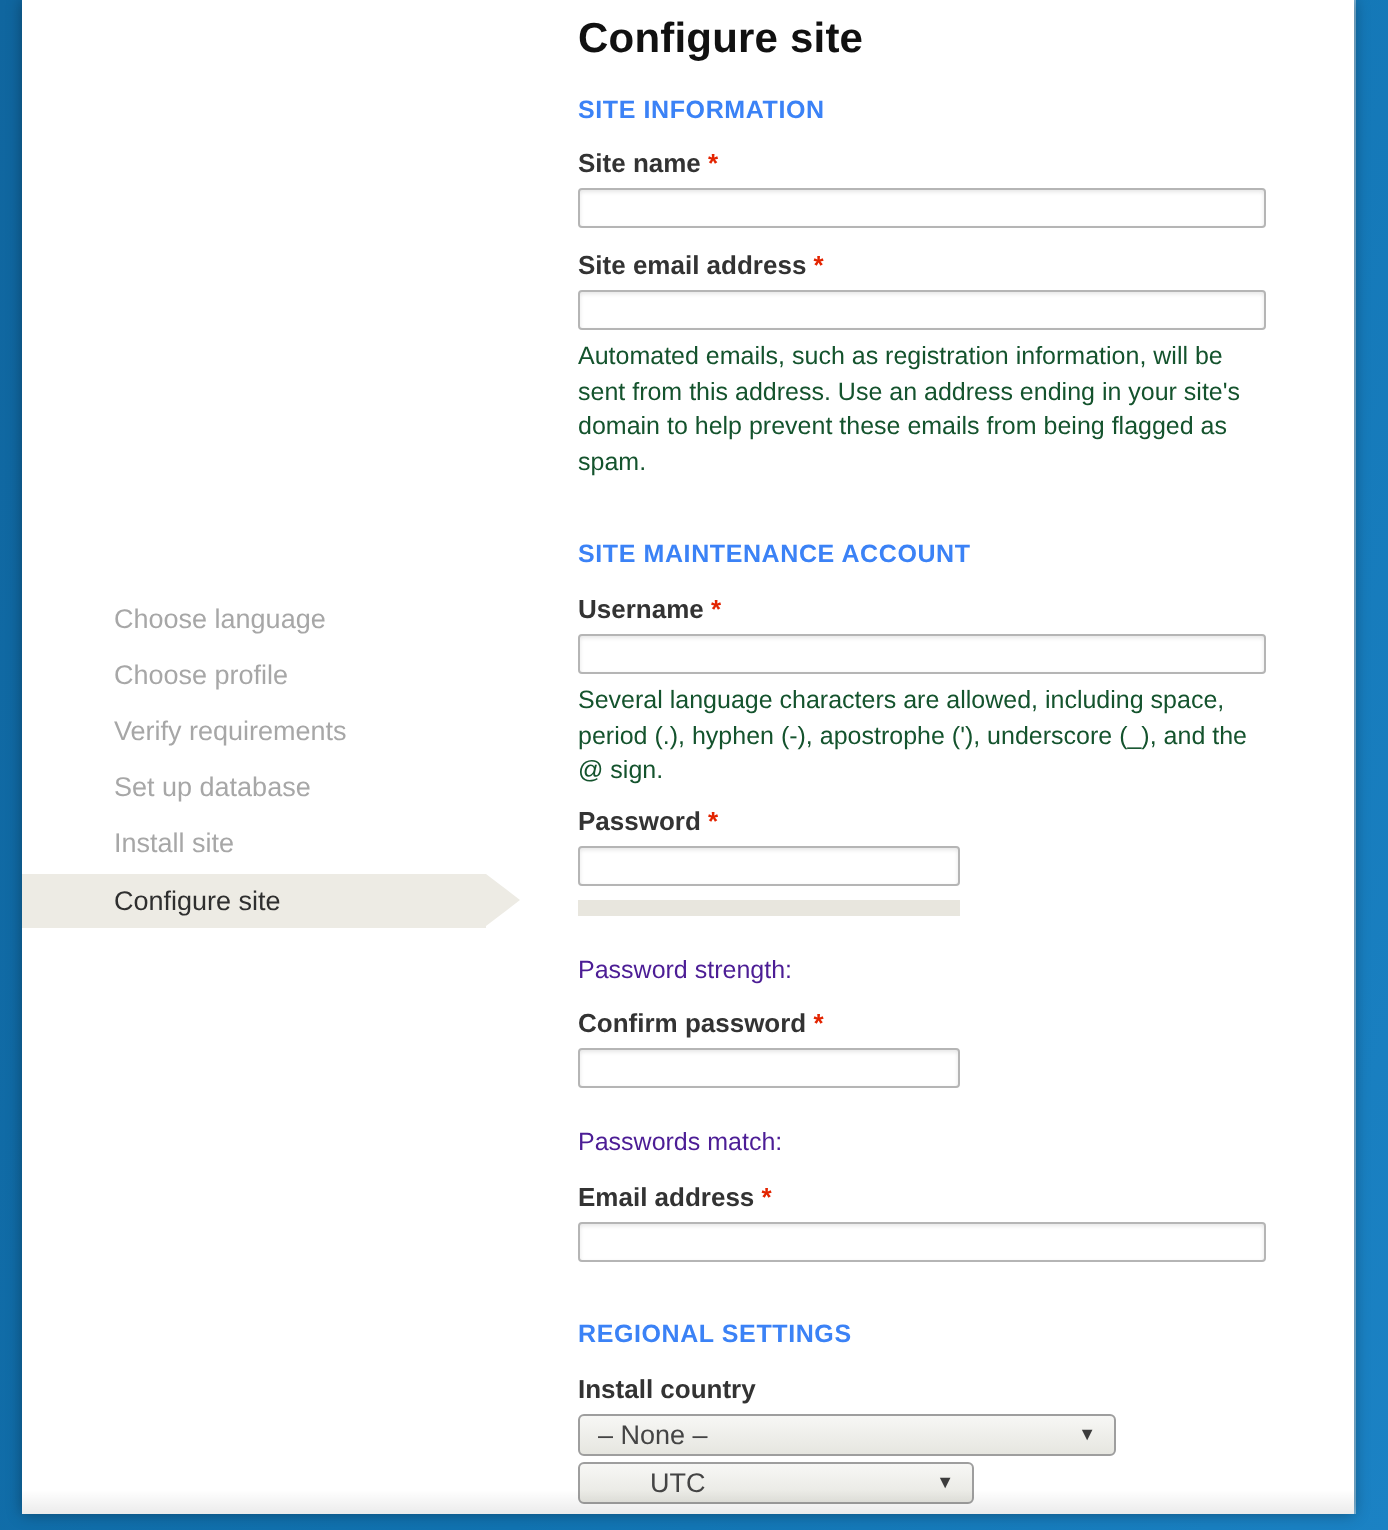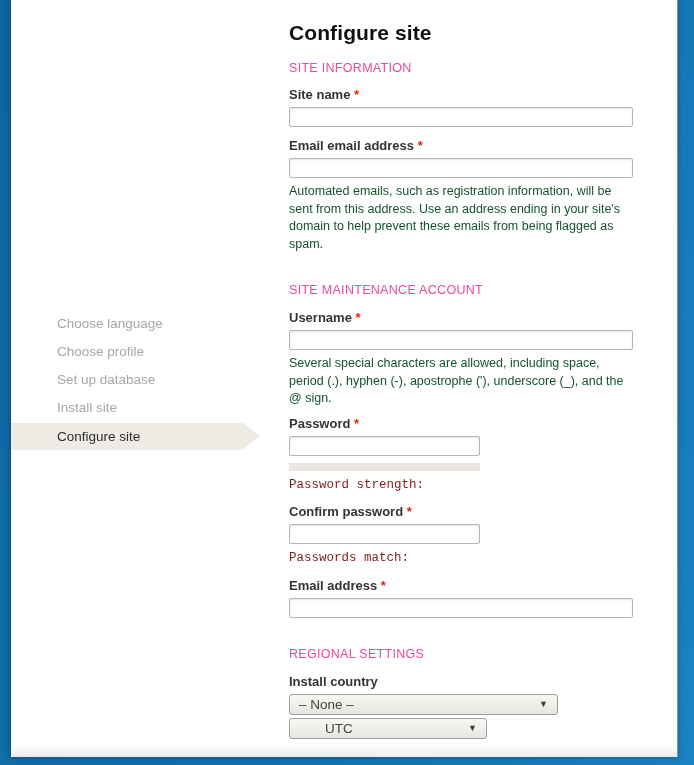--- a/index.html
+++ b/index.html
@@ -69,22 +69,22 @@
   }
   h1.page-title {
     font-size: 21px;
     font-weight: bold;
     color: #111;
     letter-spacing: 0.1px;
     margin-bottom: 16px;
   }
   .section-heading {
     font-size: 12.5px;
-    font-weight: normal;
-    color: #ec4899;
+    font-weight: bold;
+    color: #3b82f6;
     letter-spacing: 0.3px;
     text-transform: uppercase;
   }
   .field-label {
     font-size: 13px;
     font-weight: bold;
     color: #333;
     margin-bottom: 5px;
   }
   .required-mark { color: #e32400; font-weight: bold; }
@@ -105,23 +105,22 @@
   .w-half { width: 191px; }
   .description {
     font-size: 12.5px;
     line-height: 17.5px;
     color: #14532d;
     width: 346px;
     margin-top: 5px;
   }
   .inline-status {
     font-size: 12.5px;
-    color: #7f1d1d;
-    margin-top: 7px;
-    font-family: Liberation Mono, monospace;
+    color: #4c1d95;
+    margin-top: 20px;
   }
   .strength-bar {
     width: 191px;
     height: 8px;
     background: #e8e6de;
     margin-top: 7px;
   }
   .select-box {
     height: 21px;
     border: 1px solid #9e9e9e;
@@ -154,52 +153,53 @@
   .mt-3  { margin-top: 3px; gap: 48px; }
 </style>
 </head>
 <body>
 
 <div class="card">
 
   <div class="sidebar">
     <div class="step">Choose language</div>
     <div class="step">Choose profile</div>
+    <div class="step">Verify requirements</div>
     <div class="step">Set up database</div>
     <div class="step">Install site</div>
     <div class="step active">Configure site</div>
   </div>
 
   <div class="main">
 
     <h1 class="page-title">Configure site</h1>
 
     <div class="section-heading mt-sec1">SITE INFORMATION</div>
 
     <div class="field-label mt-12">
       <span>Site name</span>
       <span class="required-mark">*</span>
     </div>
     <input class="text-input w-full" type="text" value="" style="">
 
     <div class="field-label mt-11">
-      <span>Email email address</span>
+      <span>Site email address</span>
       <span class="required-mark">*</span>
     </div>
     <input class="text-input w-full" type="text" value="" style="">
     <div class="description">Automated emails, such as registration information, will be sent from this address. Use an address ending in your site's domain to help prevent these emails from being flagged as spam.</div>
 
     <div class="section-heading mt-30">SITE MAINTENANCE ACCOUNT</div>
 
     <div class="field-label mt-13">
       <span>Username</span>
       <span class="required-mark">*</span>
     </div>
     <input class="text-input w-full" type="text" value="" style="">
-    <div class="description">Several special characters are allowed, including space, period (.), hyphen (-), apostrophe ('), underscore (_), and the @ sign.</div>
+    <div class="description">Several language characters are allowed, including space, period (.), hyphen (-), apostrophe ('), underscore (_), and the @ sign.</div>
 
     <div class="field-label mt-8">
       <span>Password</span>
       <span class="required-mark">*</span>
     </div>
     <input class="text-input w-half" type="password" value="" style="">
     <div class="strength-bar"></div>
     <div class="inline-status">Password strength:</div>
 
     <div class="field-label mt-12">

